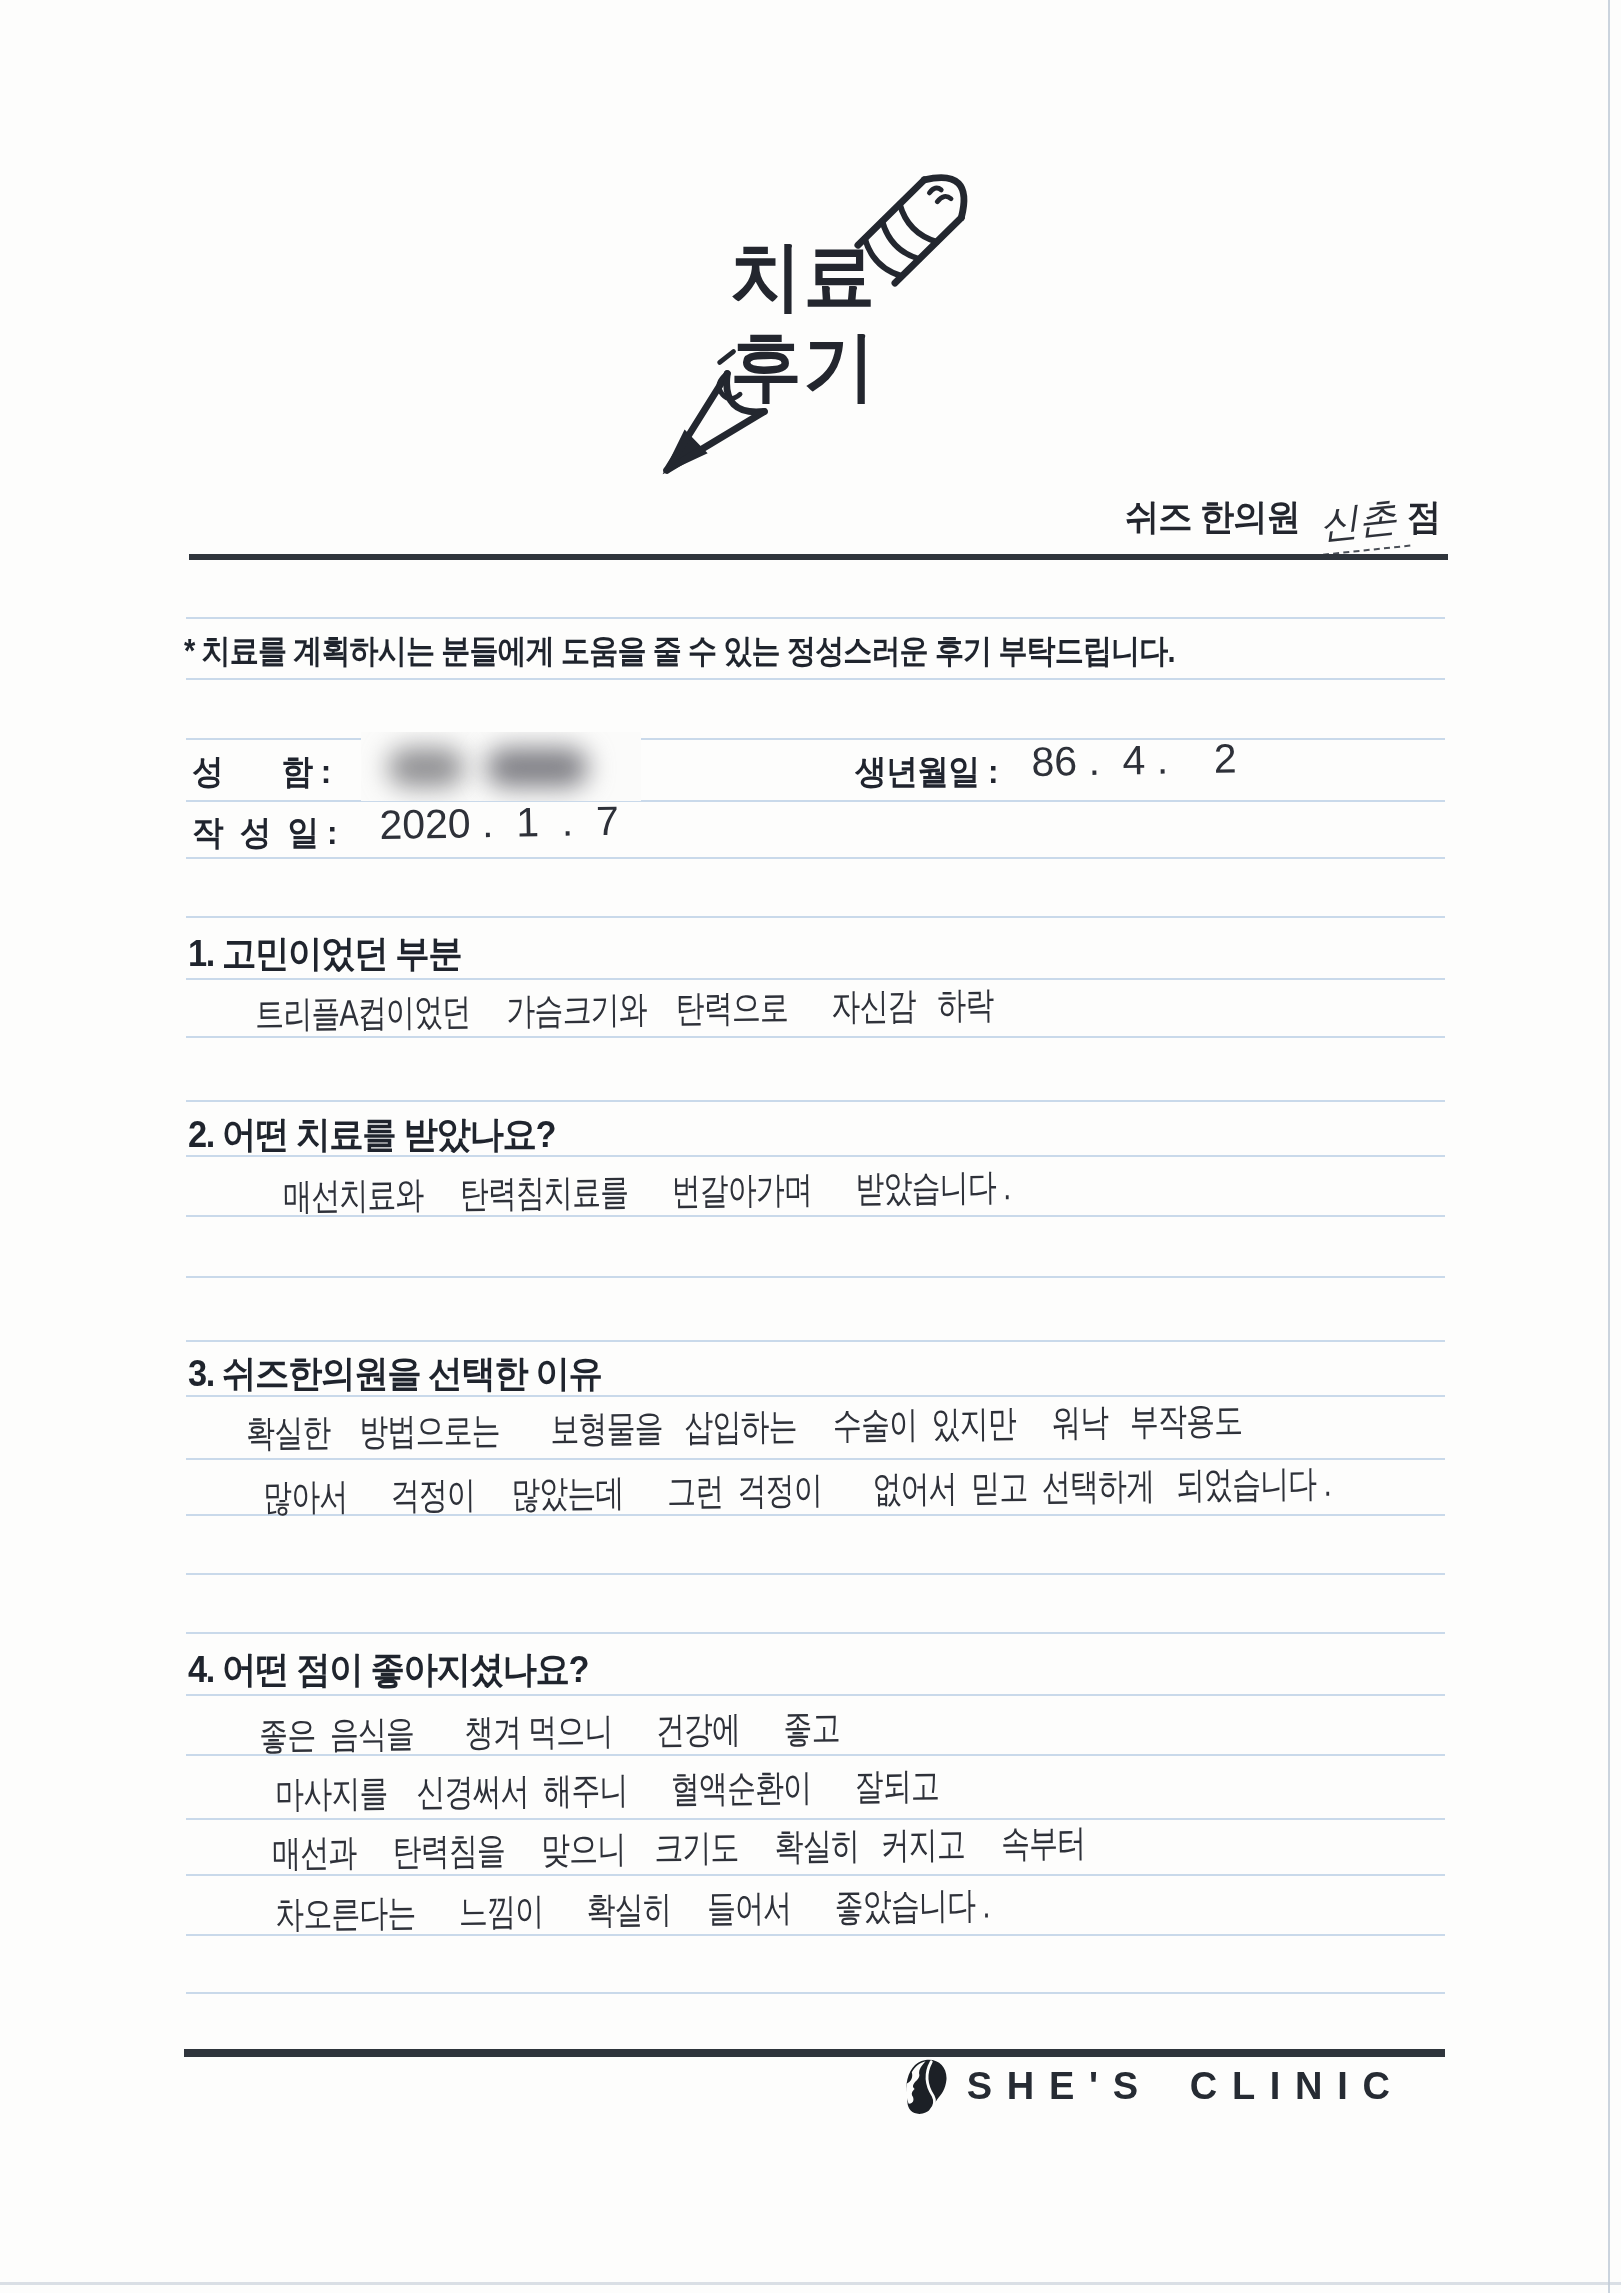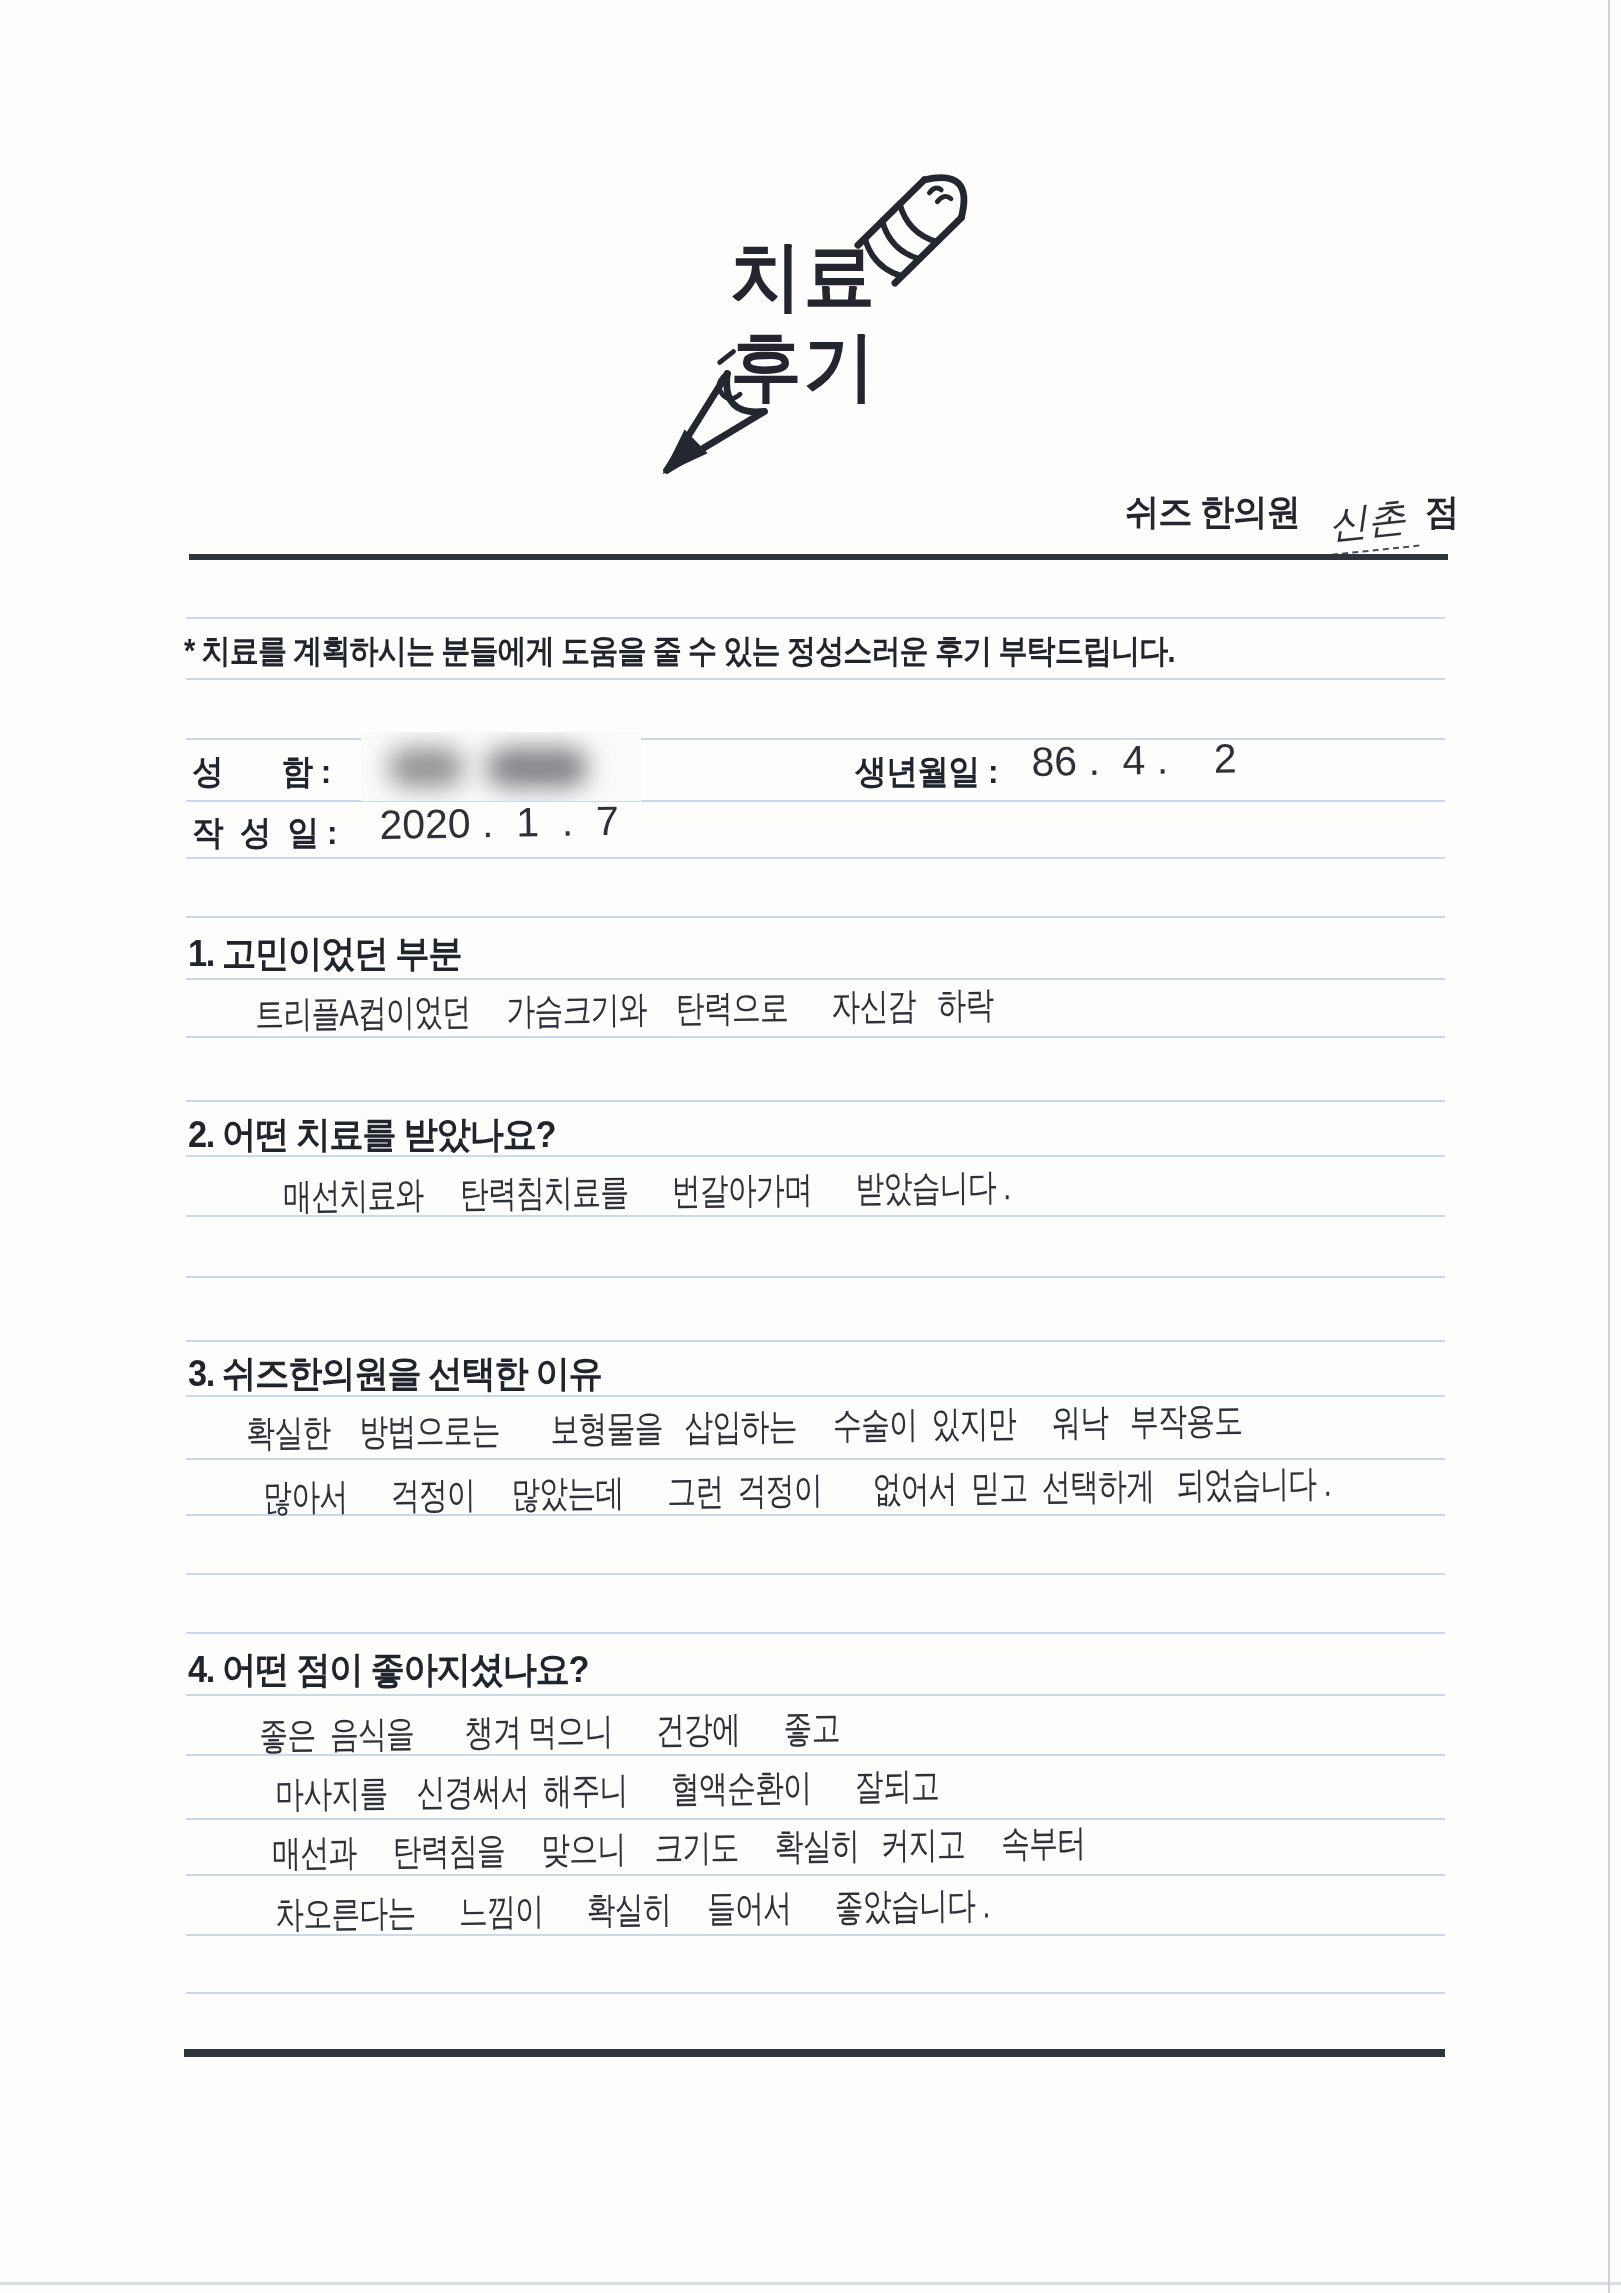--- a/index.html
+++ b/index.html
@@ -16,21 +16,21 @@
   .rule-blue{position:absolute;left:186px;width:1259px;height:2px;background:var(--rule-blue);opacity:.62;}
   .rule-dark{position:absolute;background:var(--rule-dark);}
 
   
   .logo-text{position:absolute;left:686px;top:231px;width:235px;text-align:center;
     font-size:76px;line-height:90px;font-weight:900;color:var(--ink);letter-spacing:2px;
     transform:scaleX(.94);transform-origin:center top;}
   .pencil-svg{position:absolute;left:549px;top:137px;width:510px;height:392px;}
 
   
-  .branch{position:absolute;left:1125px;top:488px;display:flex;align-items:flex-start;gap:9px;color:var(--ink);}
+  .branch{position:absolute;left:1125px;top:488px;display:flex;align-items:center;gap:0;color:var(--ink);}
   .branch .typed{font-size:36px;font-weight:800;letter-spacing:-1px;transform:scaleX(.95);transform-origin:left bottom;white-space:pre;}
   .branch .hand{font-size:39px;font-weight:400;color:var(--handwriting);
     border-bottom:2.9px dashed #4a4f57;padding:0 9.8px 2px 9.8px;min-width:94px;text-align:center;
     transform:rotate(-6deg) translateY(5.9px);font-style:italic;}
 
   .notice{position:absolute;left:184px;top:629px;font-size:33px;font-weight:800;color:#1f242d;
     letter-spacing:-1px;transform:scaleX(.88);transform-origin:left top;white-space:pre;}
 
   .lbl{position:absolute;font-size:34px;font-weight:800;color:#20242e;letter-spacing:-0.5px;
     transform:scaleX(.93);transform-origin:left top;white-space:pre;}
@@ -141,17 +141,25 @@
   <div class="hw" style="left:263px;top:1473px;">많아서      걱정이     많았는데      그런  걱정이       없어서  믿고  선택하게   되었습니다 .</div>
 
   <div class="qtitle" style="left:188px;top:1645px;">4. 어떤 점이 좋아지셨나요?</div>
   <div class="hw" style="left:259px;top:1711px;">좋은  음식을       챙겨 먹으니      건강에      좋고</div>
   <div class="hw" style="left:275px;top:1770px;">마사지를    신경써서  해주니      혈액순환이      잘되고</div>
   <div class="hw" style="left:272px;top:1829px;">매선과     탄력침을     맞으니    크기도     확실히   커지고     속부터</div>
   <div class="hw" style="left:275px;top:1890px;">차오른다는      느낌이      확실히     들어서      좋았습니다 .</div>
 
   <div class="rule-dark" style="left:184px;top:2049px;width:1261px;height:7.8px;"></div>
 
+  <div class="brand">
+    <svg width="49" height="57" viewBox="0 0 50 60">
+      <path d="M24,2 C38,0 47,10 46,23 C45,33 41,38 36,44 C32,50 30,56 21,58.5 C11,60.5 4,54 5,44 C6,38 3,34 4,27 C6,14 12,4 24,2 Z" fill="#1c2026"></path>
+      <path d="M4,27 C9,25 11,20 9.5,15 C13,9 18,5 24,3.5 C18,10 16.5,14 17.5,18 C17.5,22 14,24 12,26.5 C10,29 10.5,31 12.5,32.5 C10,35 8.5,37 10.5,40.5 C12.5,44.5 10.5,48.5 6,48 C4,41 3,34 4,27 Z" fill="#fdfdfc"></path>
+      <path d="M30,4 C23.5,16 24,28 32,40 C34.5,44.5 34,51 29.5,55" stroke="#fdfdfc" stroke-width="3" fill="none" stroke-linecap="round"></path>
+    </svg>
+    <span class="brand-text">SHE'S CLINIC</span>
+  </div>
 
   <div class="edge-r"></div>
   <div class="edge-b"></div>
 </div>
 
 
 </body></html>

